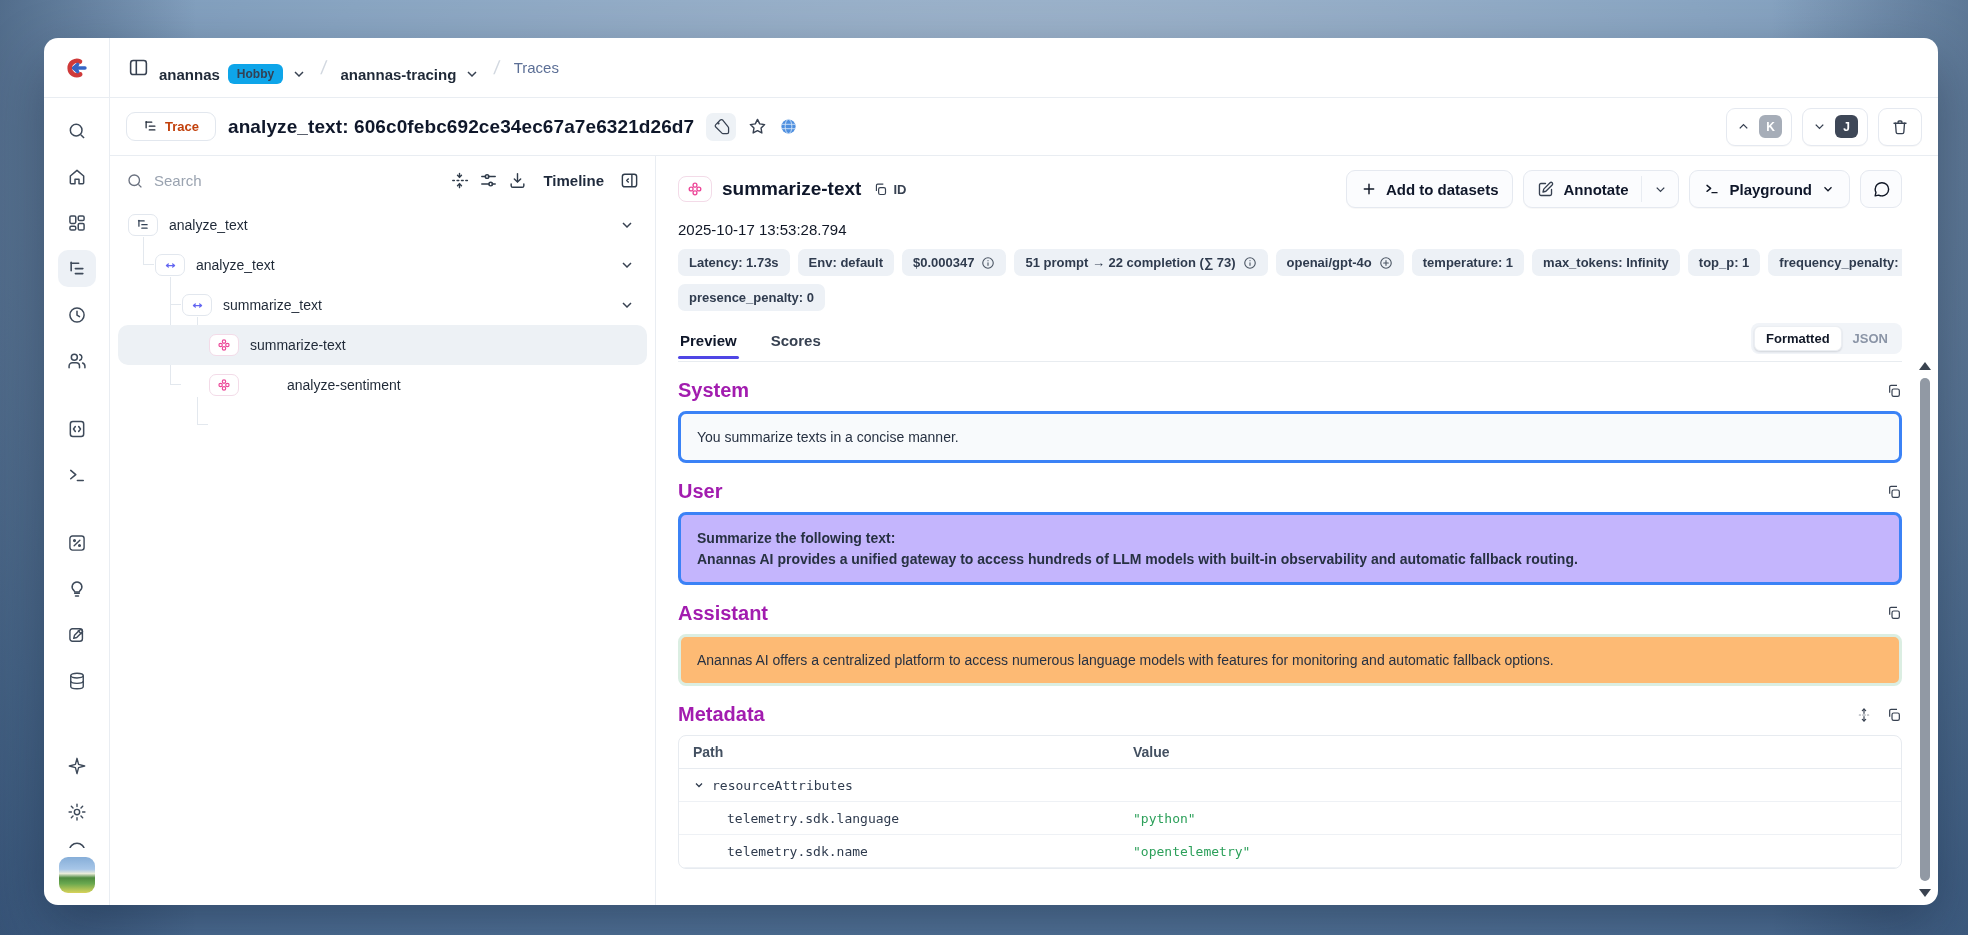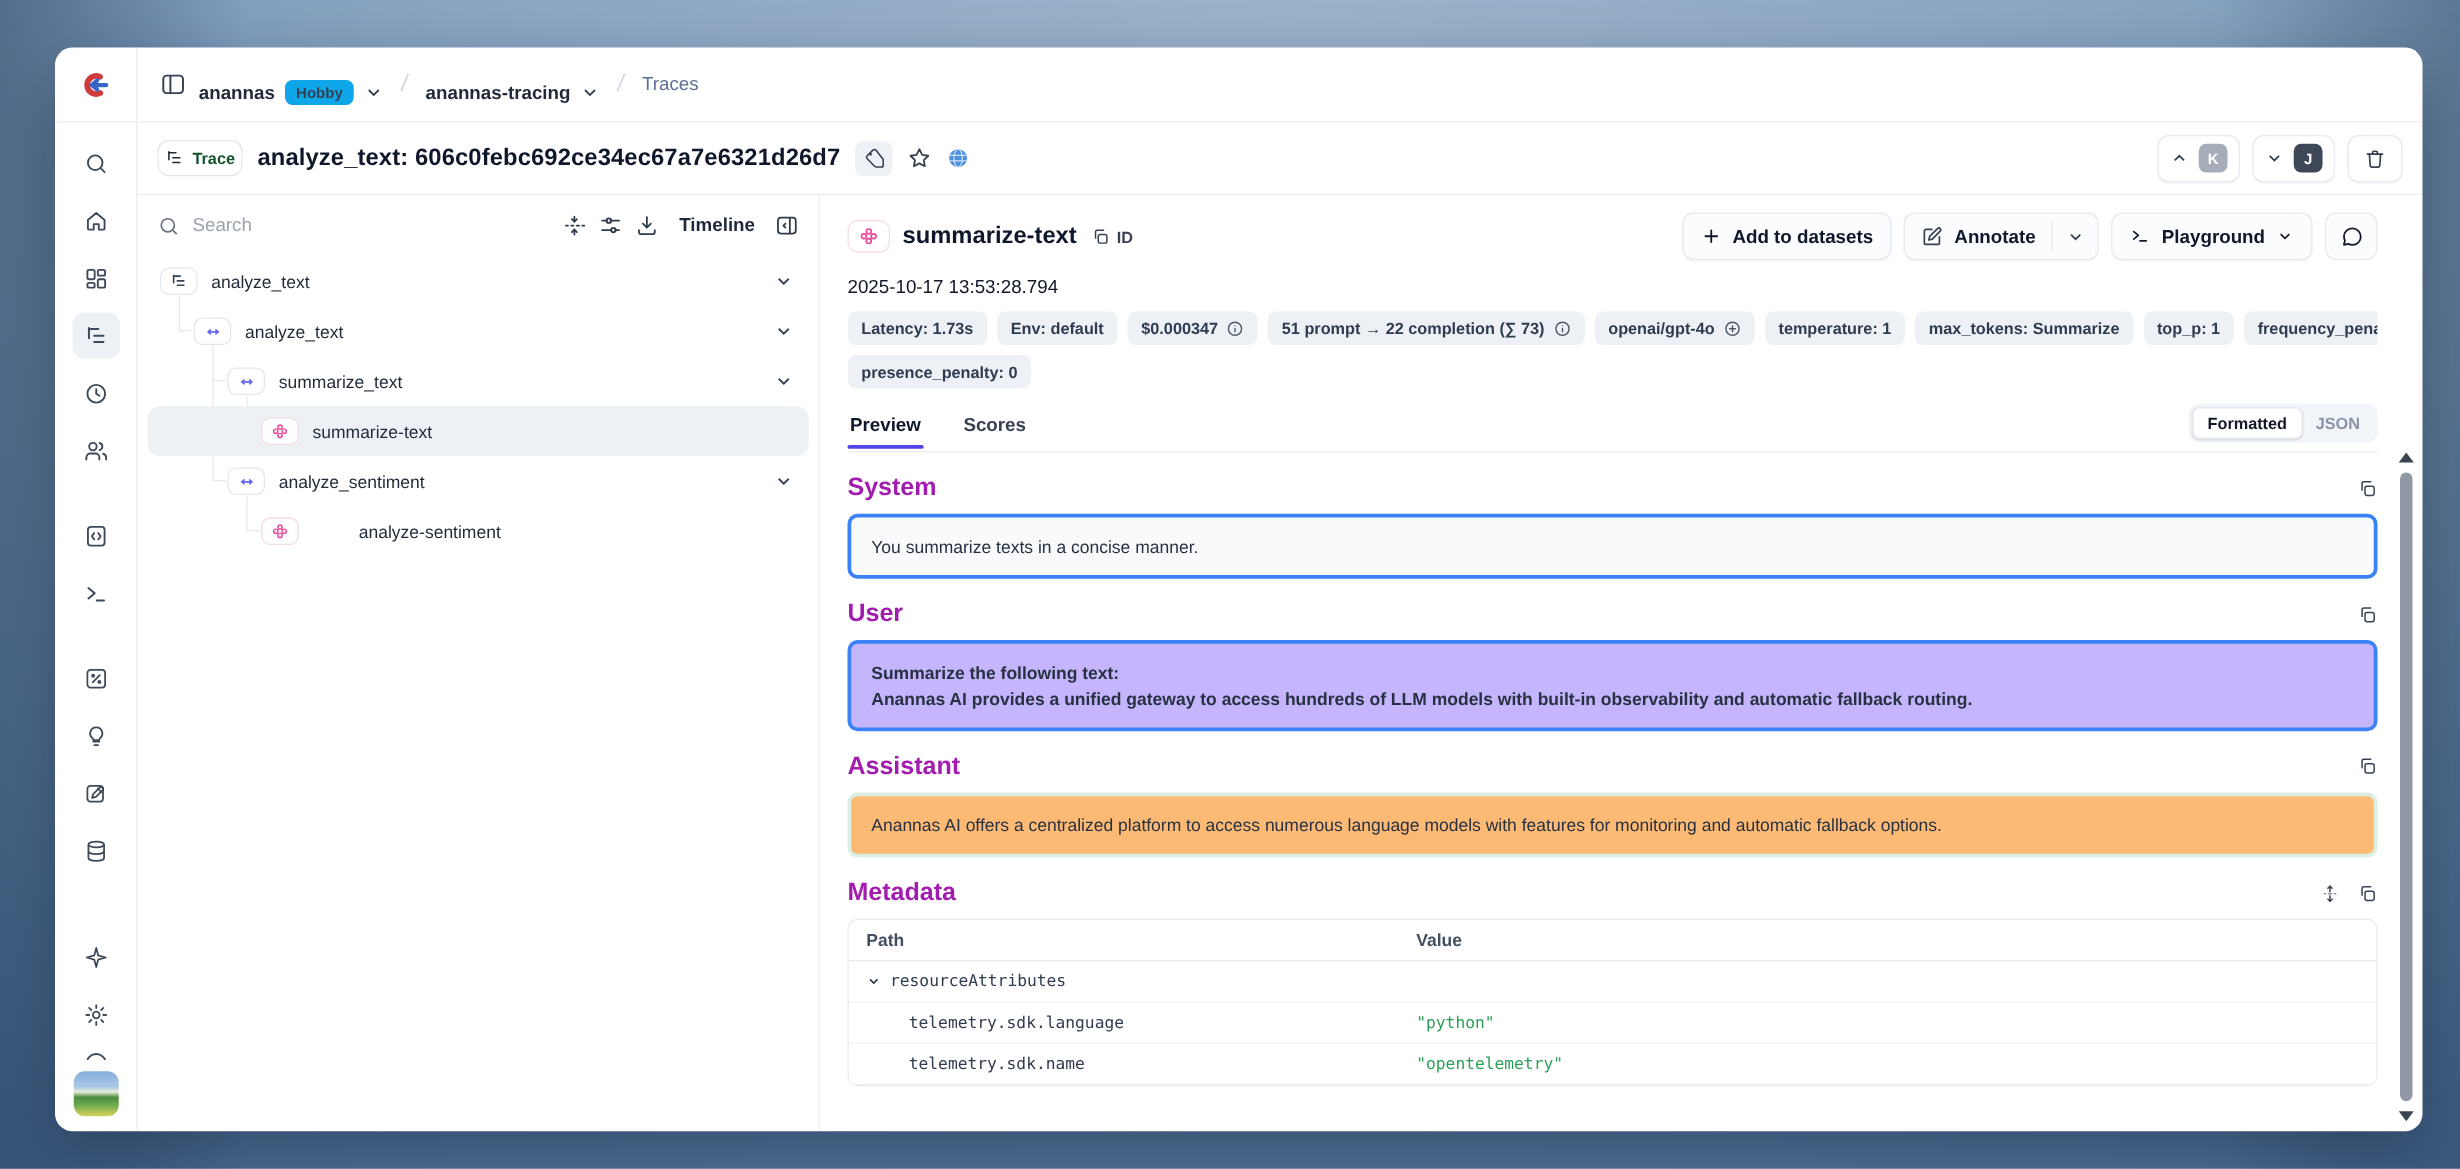--- a/index.html
+++ b/index.html
@@ -33,21 +33,21 @@
   .rail-item{ width:38px; height:37px; border-radius:10px; display:flex; align-items:center; justify-content:center; color:#3e4a5a; cursor:pointer;}
   .rail-item.active{ background:#edf1f6;}
   .rail-gap{ height:13px; flex:none;}
   .rail-bottom{ margin-top:auto; display:flex; flex-direction:column; align-items:center; gap:9px; padding-bottom:12px;}
   .half-circle{ width:20px; height:9px; overflow:hidden; color:#3e4a5a;}
   .avatar{ width:36px; height:36px; border-radius:9px; cursor:pointer;
     background:linear-gradient(180deg,#86aed8 0%,#a7c6e8 34%,#e9ecd9 46%,#4d8a3e 58%,#6aa84f 74%,#d8d35a 100%);}
   .right-col{ flex:1; display:flex; flex-direction:column; min-width:0;}
   
   .trace-row{ height:58px; flex:none; border-bottom:1px solid #e9edf2; display:flex; align-items:center; padding:0 16px; gap:12px;}
-  .trace-badge{ display:flex; align-items:center; gap:7px; border:1px solid #e2e7ee; border-radius:9px; padding:6px 5px; font-size:13px; font-weight:600; color:#14532d; background:#fff;}
+  .trace-badge{ display:flex; align-items:center; gap:7px; border:1px solid #e2e7ee; border-radius:9px; padding:6px 16px; font-size:13px; font-weight:600; color:#c2410c; background:#fff;}
   .trace-title{ font-size:19px; font-weight:700; color:#0f172a; letter-spacing:.1px;}
   .chip-icon{ background:#eef2f6; border-radius:7px; width:30px; height:28px; display:flex; align-items:center; justify-content:center; cursor:pointer; color:#374151;}
   .plain-icon{ cursor:pointer; color:#374151; display:flex;}
   .trace-actions{ margin-left:auto; display:flex; gap:10px; align-items:center;}
   .nav-btn{ height:38px; border:1px solid #e5e9f0; background:#fff; border-radius:9px; display:flex; align-items:center; gap:8px; padding:0 9px; cursor:pointer; box-shadow:0 1px 1px rgba(15,23,42,.03);}
   .key-chip{ width:23px; height:23px; border-radius:6px; color:#fff; font-size:12px; font-weight:700; display:flex; align-items:center; justify-content:center;}
   .key-k{ background:#a6adb8;}
   .key-j{ background:#3e4757;}
   
   .body-row{ flex:1; display:flex; min-height:0;}
@@ -433,35 +433,20 @@
                 <svg width="14" height="14" viewBox="0 0 24 24" fill="none" stroke="#ec4899" stroke-width="2">
                     <circle cx="12" cy="6.2" r="2.9"></circle>
                     <circle cx="12" cy="17.8" r="2.9"></circle>
                     <circle cx="6.2" cy="12" r="2.9"></circle>
                     <circle cx="17.8" cy="12" r="2.9"></circle>
                   </svg>
               </span>
               <span class="node-label">summarize-text</span>
             </div>
 
-            <div class="tree-row" style="padding-left:64px;">
-              <span class="node-chip">
-                <svg width="15" height="15" viewBox="0 0 24 24" fill="none" stroke="#6366f1" stroke-width="2" stroke-linecap="round" stroke-linejoin="round">
-                    <path d="M6 12h12"></path>
-                    <path d="m8.5 9.5-3 2.5 3 2.5"></path>
-                    <path d="m15.5 9.5 3 2.5-3 2.5"></path>
-                  </svg>
-              </span>
-              <span class="node-label">analyze_sentiment</span>
-              <span class="row-chev">
-                <svg width="16" height="16" viewBox="0 0 24 24" fill="none" stroke="currentColor" stroke-width="2.2">
-                    <path d="m6 9 6 6 6-6"></path>
-                  </svg>
-              </span>
-            </div>
 
             <div class="tree-row" style="padding-left:91px;gap:48px;">
               <span class="node-chip" style="border-color:#f3dbe8;">
                 <svg width="14" height="14" viewBox="0 0 24 24" fill="none" stroke="#ec4899" stroke-width="2">
                     <circle cx="12" cy="6.2" r="2.9"></circle>
                     <circle cx="12" cy="17.8" r="2.9"></circle>
                     <circle cx="6.2" cy="12" r="2.9"></circle>
                     <circle cx="17.8" cy="12" r="2.9"></circle>
                   </svg>
               </span>
@@ -570,21 +555,21 @@
                   <svg width="14" height="14" viewBox="0 0 24 24" fill="none" stroke="currentColor" stroke-width="1.9" stroke-linecap="round">
                     <circle cx="12" cy="12" r="9"></circle>
                     <path d="M12 8v8M8 12h8"></path>
                   </svg>
                 </span>
             </span>
             <span class="badge">
                 <span>temperature: 1</span>
               </span>
             <span class="badge">
-                <span>max_tokens: Summarize</span>
+                <span>max_tokens: Infinity</span>
               </span>
             <span class="badge">
                 <span>top_p: 1</span>
               </span>
             <span class="badge">
                 <span>frequency_penalty: 0</span>
               </span>
           </div>
           <div class="badge-row">
             <span class="badge">

